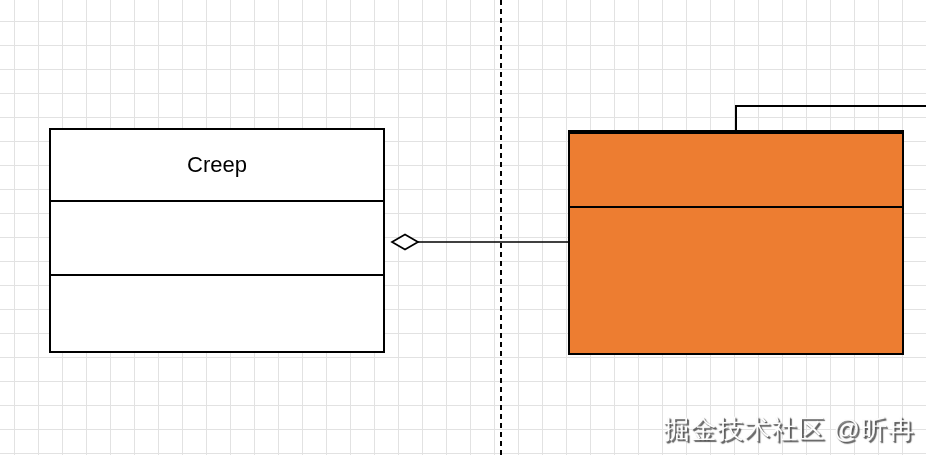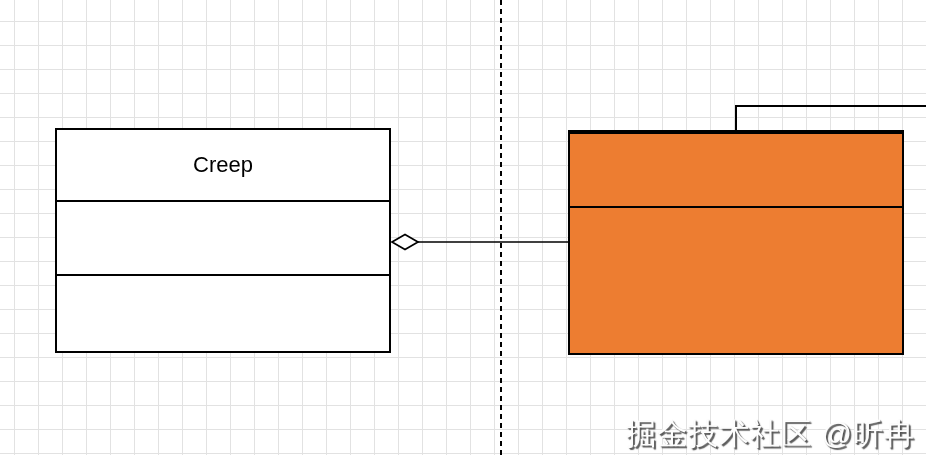--- a/index.html
+++ b/index.html
@@ -33,42 +33,42 @@
     z-index: 1;
   }
   .class-box {
     position: absolute;
     z-index: 2;
     width: 336px; height: 225px;
     border: 2px solid var(--border);
     display: flex;
     flex-direction: column;
   }
-  .class-box.creep  { left: 55px;  top: 128px; background: var(--creep_fill); }
+  .class-box.creep  { left: 49px;  top: 128px; background: var(--creep_fill); }
   .class-box.tortoise { left: 568px; top: 130px; background: var(--tortoise_fill); }
   .sec { flex: 1 1 auto; }
   .sec.title {
     flex: 0 0 70px;
     display: flex;
     align-items: center;
     justify-content: center;
     font-size: 22px;
     color: #000000;
   }
   .sec.mid {
     flex: 0 0 76px;
     border-top: 2px solid var(--border);
     border-bottom: 2px solid var(--border);
   }
   .watermark {
     position: absolute;
     z-index: 3;
     right: 11px;
-    bottom: 0;
-    font-size: 30px;
+    bottom: 8px;
+    font-size: 26px;
     letter-spacing: 1px;
     color: #fdfdfd;
     text-shadow: 2px 2px 1px rgba(70,70,70,0.85), 1px 1px 1px rgba(90,90,90,0.7);
     white-space: nowrap;
   }
 </style>
 </head>
 <body>
 
 <div class="canvas">

